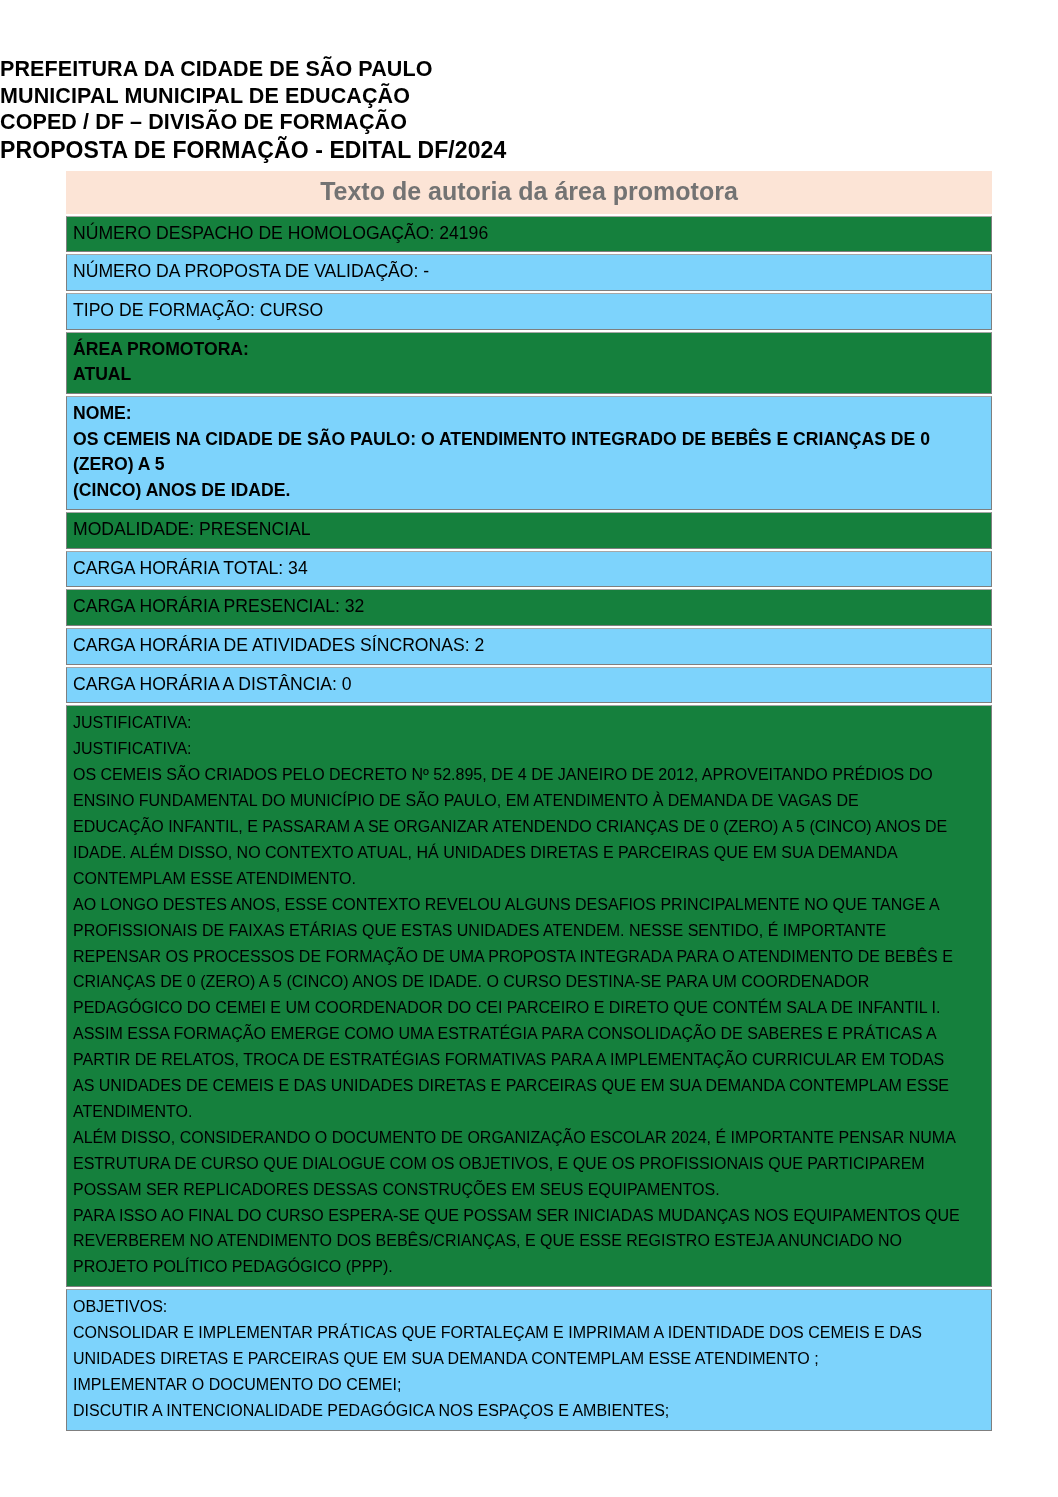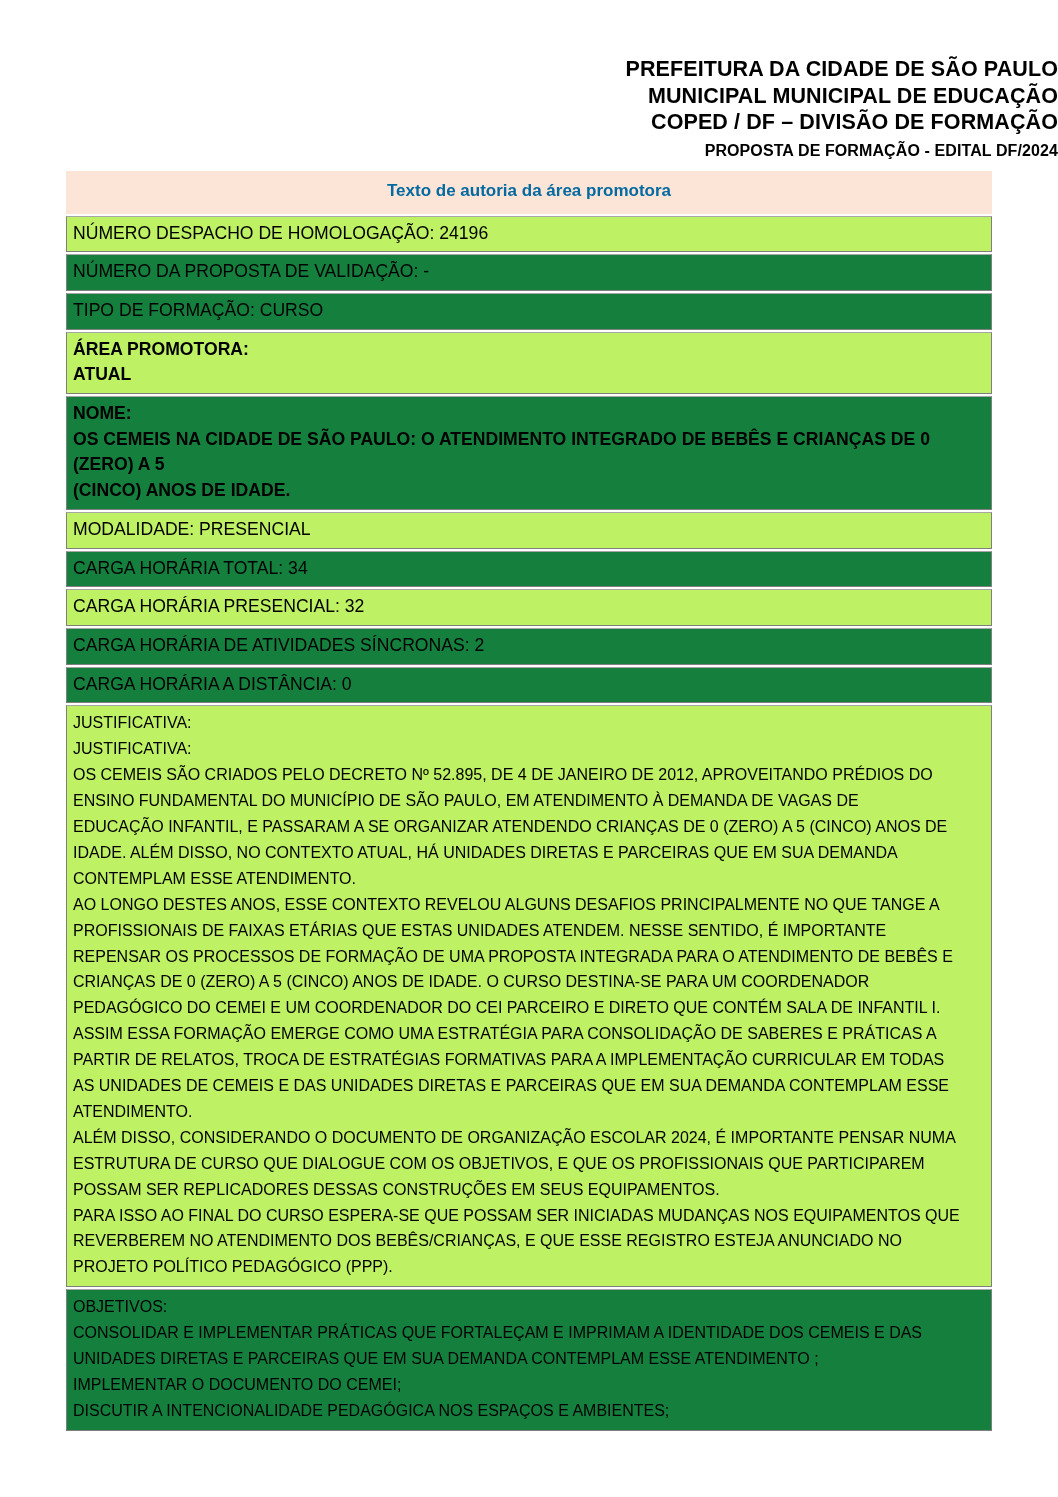--- a/index.html
+++ b/index.html
@@ -20,63 +20,62 @@
   .page {
     position: relative;
     width: 1058px;
     height: 1497px;
     box-sizing: border-box;
   }
 
   
   .doc-header {
     padding-top: 56px;
-    text-align: right;
-    padding-left: 34px;
+    text-align: left;
   }
   .doc-header .hline {
     font-size: 21.5px;
     font-weight: bold;
     line-height: 26.5px;
     letter-spacing: 0.1px;
     white-space: nowrap;
   }
   .doc-header .hline.big {
-    font-size: 16px;
+    font-size: 23px;
     line-height: 29px;
   }
 
   
   .tbl {
     width: 926px;
     margin: 6px auto 0 auto;
   }
 
   .banner {
     background: #FCE4D6;
     text-align: center;
     padding: 4px 0 7px 0;
   }
   .banner-text {
-    color: #0369a1;
-    font-size: 17px;
+    color: #737373;
+    font-size: 25px;
     font-weight: bold;
     line-height: 32px;
   }
 
   .row {
     border: 1px solid #7f7f7f;
     border-top: 1px solid #a6a6a6;
-    background: #bef264;
+    background: #15803d;
     box-sizing: border-box;
     padding: 4px 6px 5px 6px;
     margin-top: 2px;
   }
   .row.fill {
-    background: #15803d;
+    background: #7dd3fc;
   }
   .row .ln {
     font-size: 17.6px;
     line-height: 25.7px;
     white-space: nowrap;
   }
   .row.block .ln {
     white-space: normal;
   }
   .row .ln.b {

